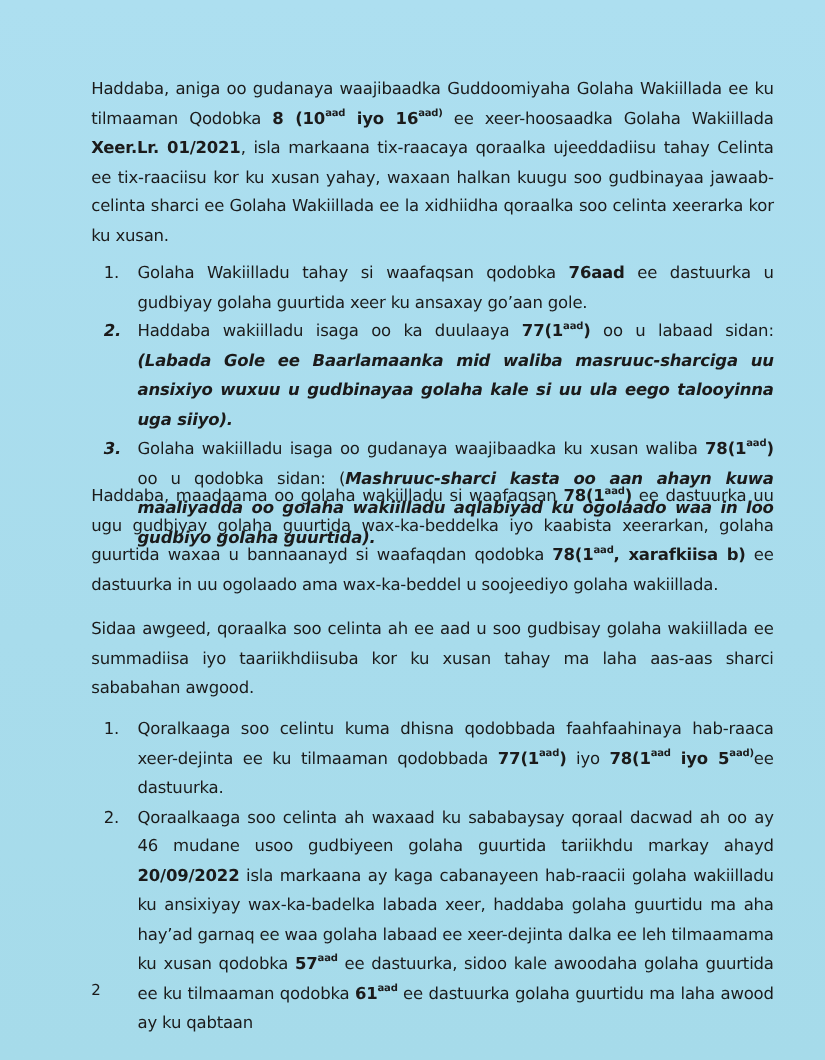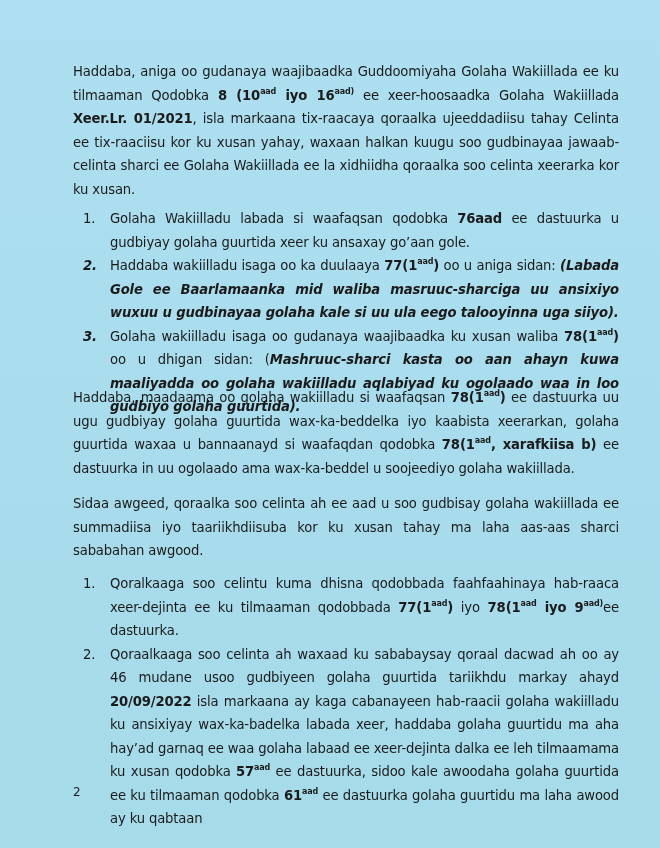--- a/index.html
+++ b/index.html
@@ -26,37 +26,37 @@
 </style>
 </head>
 <body>
 
 <div class="page">
 
   <p class="para" style="top:60px;margin:0;"><span>Haddaba, aniga oo gudanaya waajibaadka Guddoomiyaha Golaha Wakiillada ee ku tilmaaman Qodobka </span><b>8 (10</b><sup>aad</sup><b> iyo  16</b><sup>aad)</sup><span> ee xeer-hoosaadka Golaha Wakiillada </span><b>Xeer.Lr. 01/2021</b><span>, isla markaana tix-raacaya qoraalka ujeeddadiisu tahay Celinta ee tix-raaciisu kor ku xusan yahay, waxaan halkan kuugu soo gudbinayaa jawaab-celinta sharci ee Golaha Wakiillada ee la xidhiidha qoraalka soo celinta xeerarka kor ku xusan.</span></p>
 
   <ol class="list" style="top:207px;">
     <li>
-      <span class="num">1.</span><span>Golaha Wakiilladu labada si waafaqsan qodobka </span><b>76aad</b><span> ee dastuurka u gudbiyay golaha guurtida xeer ku ansaxay go’aan gole.</span>
+      <span class="num">1.</span><span>Golaha Wakiilladu tahay si waafaqsan qodobka </span><b>76aad</b><span> ee dastuurka u gudbiyay golaha guurtida xeer ku ansaxay go’aan gole.</span>
     </li>
     <li>
-      <span class="num it">2.</span><span>Haddaba wakiilladu isaga oo ka duulaaya </span><b>77(1</b><sup>aad</sup><b>)</b><span> oo u aniga sidan: </span><span class="ib">(Labada Gole ee Baarlamaanka mid waliba masruuc-sharciga uu ansixiyo wuxuu u gudbinayaa golaha kale si uu ula eego talooyinna uga siiyo).</span>
+      <span class="num it">2.</span><span>Haddaba wakiilladu isaga oo ka duulaaya </span><b>77(1</b><sup>aad</sup><b>)</b><span> oo u labaad sidan: </span><span class="ib">(Labada Gole ee Baarlamaanka mid waliba masruuc-sharciga uu ansixiyo wuxuu u gudbinayaa golaha kale si uu ula eego talooyinna uga siiyo).</span>
     </li>
     <li>
-      <span class="num it">3.</span><span>Golaha wakiilladu isaga oo gudanaya waajibaadka ku xusan waliba </span><b>78(1</b><sup>aad</sup><b>)</b><span> oo u dhigan sidan: (</span><span class="ib">Mashruuc-sharci kasta oo aan ahayn kuwa maaliyadda  oo golaha wakiilladu aqlabiyad ku ogolaado waa in loo gudbiyo golaha guurtida).</span>
+      <span class="num it">3.</span><span>Golaha wakiilladu isaga oo gudanaya waajibaadka ku xusan waliba </span><b>78(1</b><sup>aad</sup><b>)</b><span> oo u qodobka sidan: (</span><span class="ib">Mashruuc-sharci kasta oo aan ahayn kuwa maaliyadda  oo golaha wakiilladu aqlabiyad ku ogolaado waa in loo gudbiyo golaha guurtida).</span>
     </li>
   </ol>
 
   <p class="para" style="top:386px;margin:0;"><span>Haddaba, maadaama oo golaha wakiilladu si waafaqsan </span><b>78(1</b><sup>aad</sup><b>)</b><span> ee dastuurka uu ugu gudbiyay golaha guurtida wax-ka-beddelka iyo kaabista xeerarkan, golaha guurtida waxaa u bannaanayd si waafaqdan qodobka </span><b>78(1</b><sup>aad</sup><b>, xarafkiisa b)</b><span> ee dastuurka in uu ogolaado ama wax-ka-beddel u soojeediyo golaha wakiillada.</span></p>
 
   <p class="para" style="top:492px;margin:0;"><span>Sidaa awgeed, qoraalka soo celinta ah ee aad u soo gudbisay golaha wakiillada ee summadiisa iyo taariikhdiisuba kor ku xusan tahay ma laha aas-aas sharci sababahan awgood.</span></p>
 
   <ol class="list" style="top:572px;">
     <li>
-      <span class="num">1.</span><span>Qoralkaaga soo celintu kuma dhisna qodobbada faahfaahinaya hab-raaca xeer-dejinta ee ku tilmaaman qodobbada </span><b>77(1</b><sup>aad</sup><b>)</b><span> iyo </span><b>78(1</b><sup>aad</sup><b> iyo 9</b><sup>aad)</sup><span>ee dastuurka.</span>
+      <span class="num">1.</span><span>Qoralkaaga soo celintu kuma dhisna qodobbada faahfaahinaya hab-raaca xeer-dejinta ee ku tilmaaman qodobbada </span><b>77(1</b><sup>aad</sup><b>)</b><span> iyo </span><b>78(1</b><sup>aad</sup><b> iyo 5</b><sup>aad)</sup><span>ee dastuurka.</span>
     </li>
     <li>
       <span class="num">2.</span><span>Qoraalkaaga soo celinta ah waxaad ku sababaysay qoraal dacwad ah oo ay 46 mudane usoo gudbiyeen golaha guurtida tariikhdu markay ahayd </span><b>20/09/2022</b><span> isla markaana ay kaga cabanayeen hab-raacii golaha wakiilladu ku ansixiyay wax-ka-badelka labada xeer, haddaba golaha guurtidu ma aha hay’ad garnaq ee waa golaha labaad ee xeer-dejinta  dalka ee leh tilmaamama ku xusan qodobka </span><b>57</b><sup>aad</sup><span>  ee dastuurka,  sidoo kale awoodaha golaha guurtida ee ku tilmaaman qodobka </span><b>61</b><sup>aad</sup><span>  ee dastuurka golaha guurtidu ma laha awood ay ku qabtaan</span>
     </li>
   </ol>
 
   <div class="pagenum">2</div>
 </div>
 
 </body></html>

